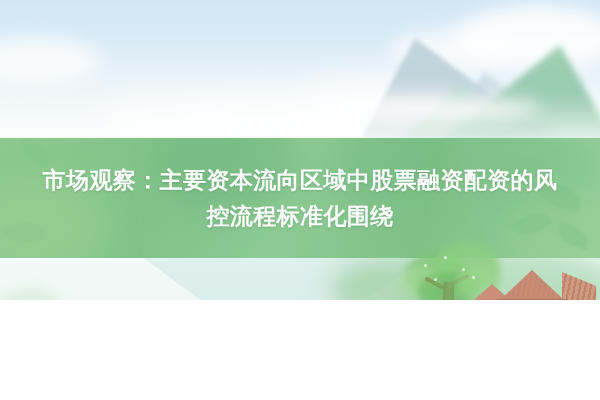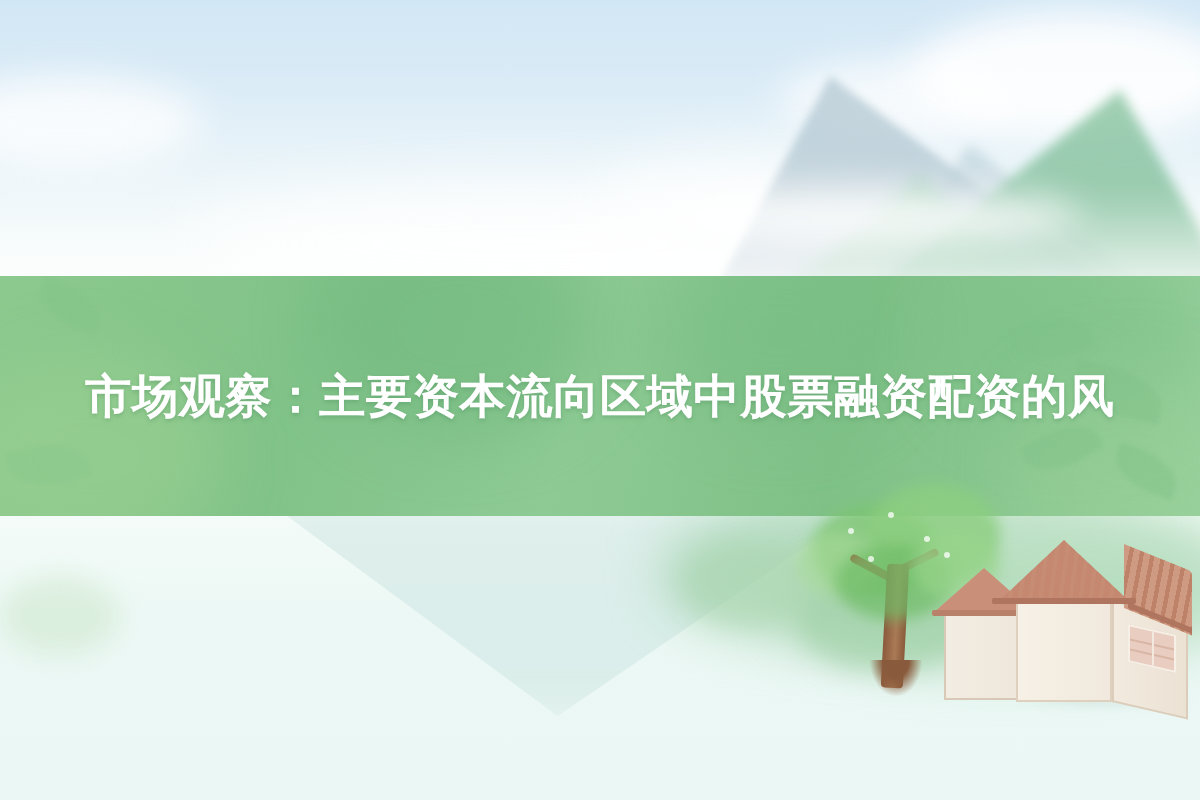--- a/index.html
+++ b/index.html
@@ -7,21 +7,21 @@
     padding: 0;
     background: #ffffff;
   }
   body {
     font-family: "Liberation Sans", "DejaVu Sans", sans-serif;
   }
 
   #banner {
     position: relative;
     width: 600px;
-    height: 400px;
+    height: 300px;
     overflow: hidden;
     background: #eef8f5;
   }
 
   
   .sky {
     position: absolute;
     left: 0; top: 0;
     width: 600px;
     height: 150px;
@@ -406,20 +406,21 @@
 
     <div class="leaf lf1"></div>
     <div class="leaf lf2"></div>
     <div class="leaf lf3"></div>
     <div class="leaf lf4"></div>
     <div class="leaf lf5"></div>
     <div class="leaf lf6"></div>
 
     <div class="band-title">
       <div class="title-line">市场观察：主要资本流向区域中股票融资配资的风</div>
+      <div class="title-line">控流程标准化围绕</div>
     </div>
   </div>
 
   <div class="ground">
     <div class="ground-haze"></div>
     <div class="ground-green"></div>
     <div class="ground-green2"></div>
     <div class="shrub sh1"></div>
     <div class="shrub sh2"></div>
     <div class="shrub sh3"></div>

